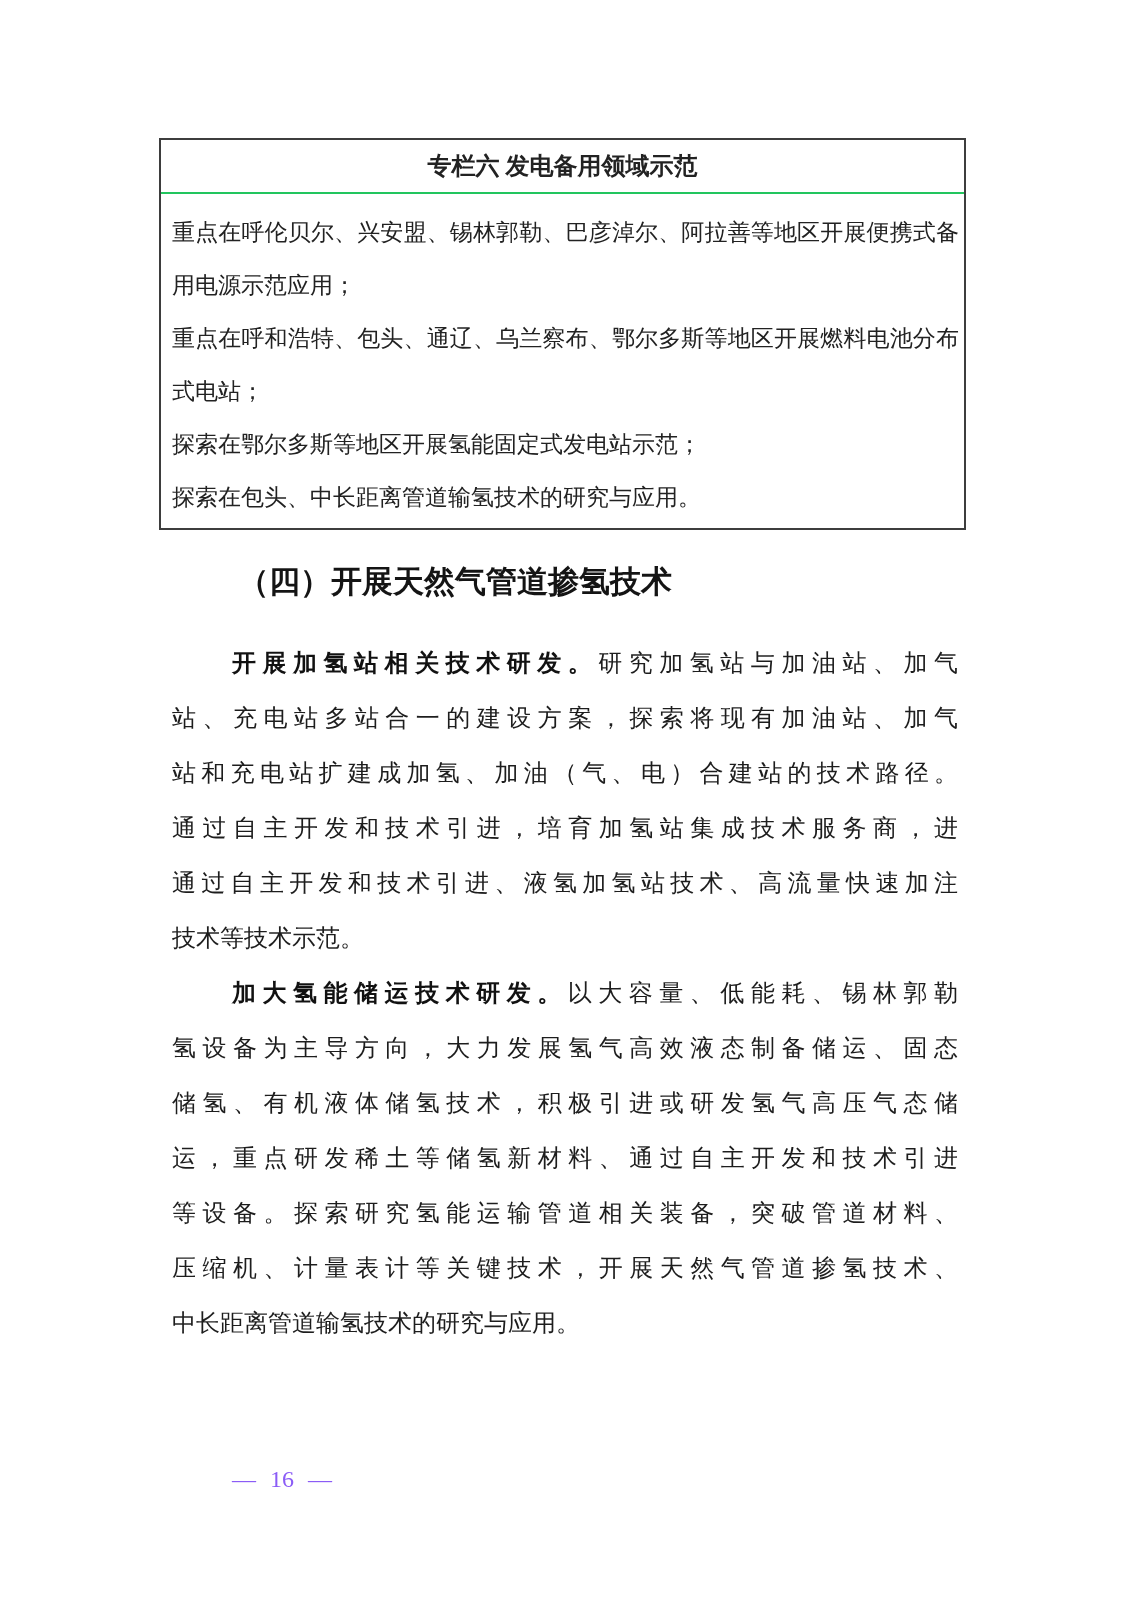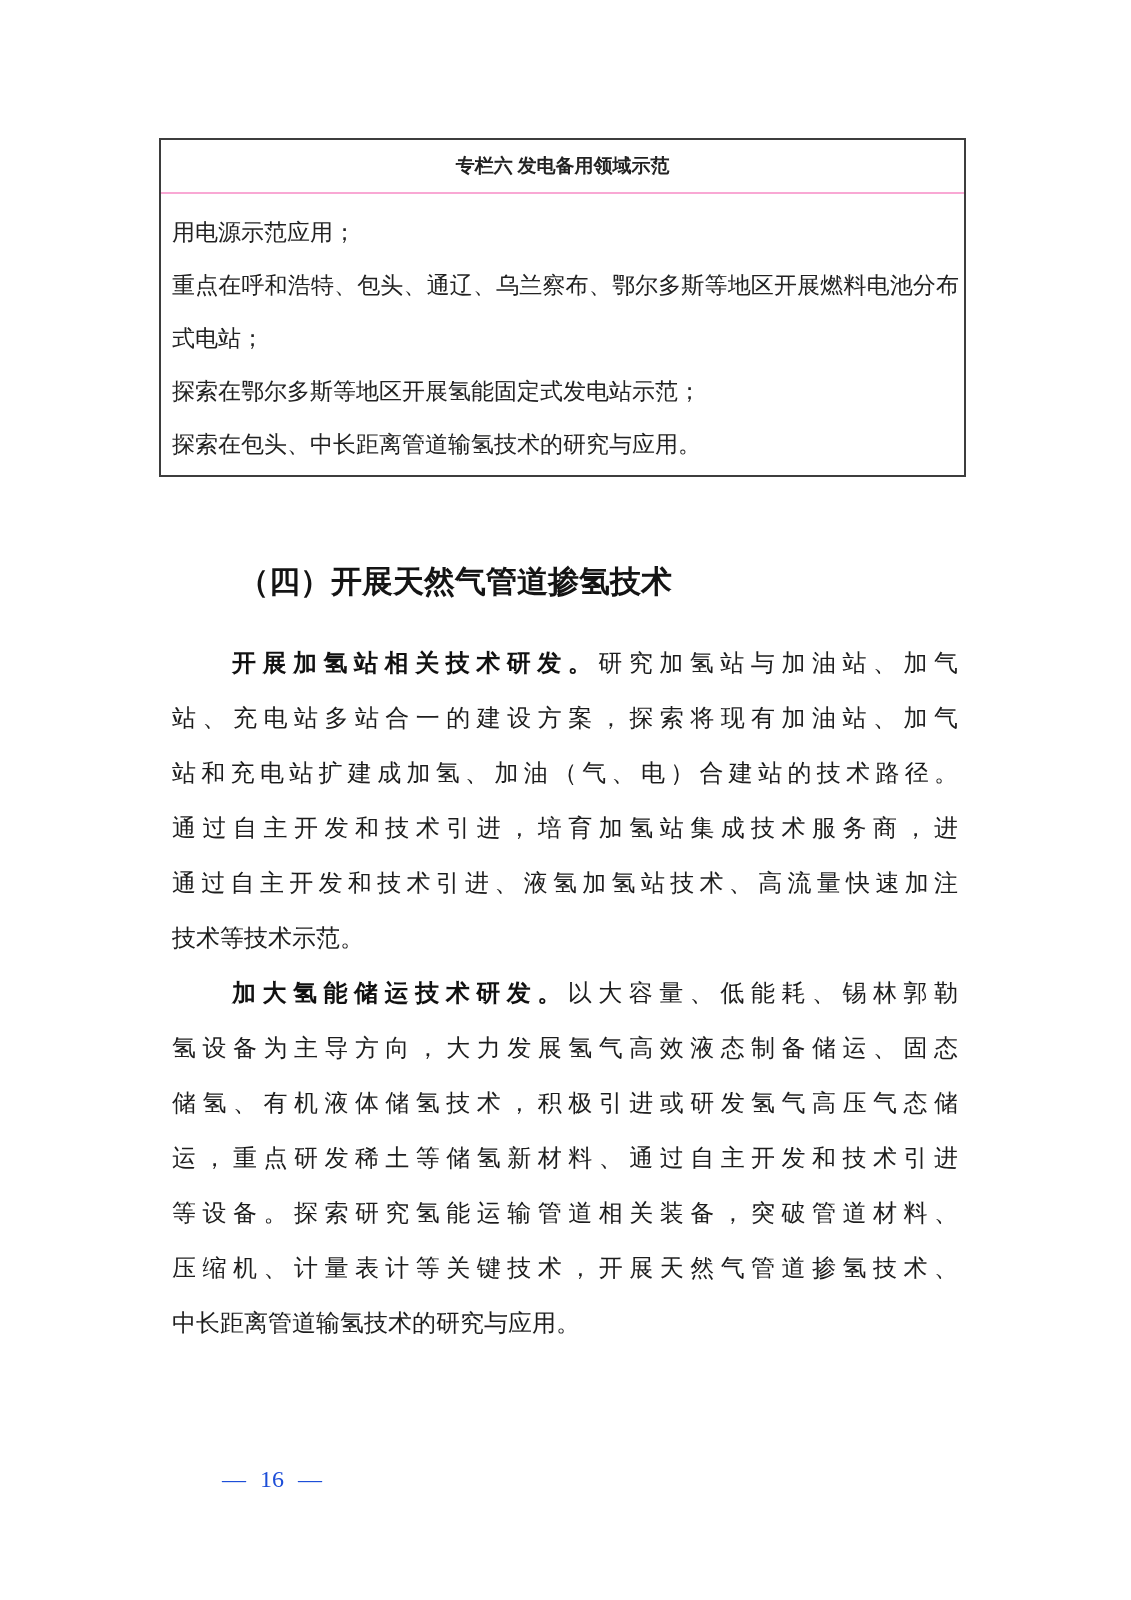--- a/index.html
+++ b/index.html
@@ -20,23 +20,23 @@
     top: 138px;
     width: 807px;
     box-sizing: border-box;
     border: 2px solid #3d3d3d;
     background: #ffffff;
   }
   .box-title {
     height: 52px;
     line-height: 52px;
     text-align: center;
-    font-size: 19px;
+    font-size: 24px;
     font-weight: 700;
-    border-bottom: 2px solid #f9a8d4;
+    border-bottom: 2px solid #22c55e;
     color: #222;
   }
   .box-body { padding: 12px 5px 4px 11px; }
   .box-line {
     font-size: 23px;
     height: 53px;
     line-height: 53px;
     white-space: normal;
     color: #222;
   }
@@ -72,36 +72,37 @@
     height: 55px;
     line-height: 55px;
     color: #1d1d1d;
   }
   .indent { text-indent: 60px; }
   .b { font-weight: 700; color: #111; }
 
   
   .pageno {
     position: absolute;
-    left: 222px;
+    left: 232px;
     top: 1466px;
     font-size: 24px;
     word-spacing: 8px;
-    color: #1d4ed8;
+    color: #8b5cf6;
     font-family: Liberation Serif, serif;
   }
 </style>
 </head>
 <body>
 
 <div class="page">
 
   <div class="box">
     <div class="box-title">专栏六 发电备用领域示范</div>
     <div class="box-body">
+      <div class="box-line fill">重点在呼伦贝尔、兴安盟、锡林郭勒、巴彦淖尔、阿拉善等地区开展便携式备</div>
       <div class="box-line">用电源示范应用；</div>
       <div class="box-line fill">重点在呼和浩特、包头、通辽、乌兰察布、鄂尔多斯等地区开展燃料电池分布</div>
       <div class="box-line">式电站；</div>
       <div class="box-line">探索在鄂尔多斯等地区开展氢能固定式发电站示范；</div>
       <div class="box-line">探索在包头、中长距离管道输氢技术的研究与应用。</div>
     </div>
   </div>
 
   <div class="heading">（四）开展天然气管道掺氢技术</div>
 

